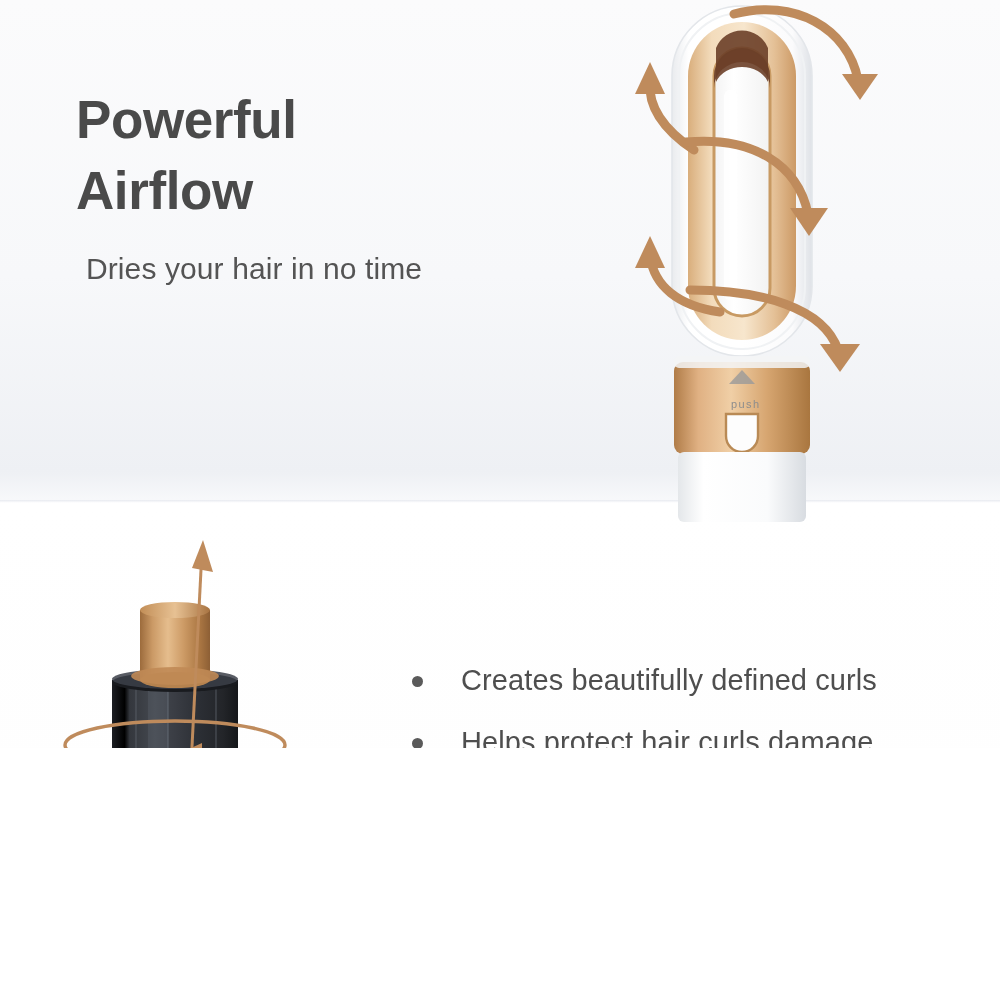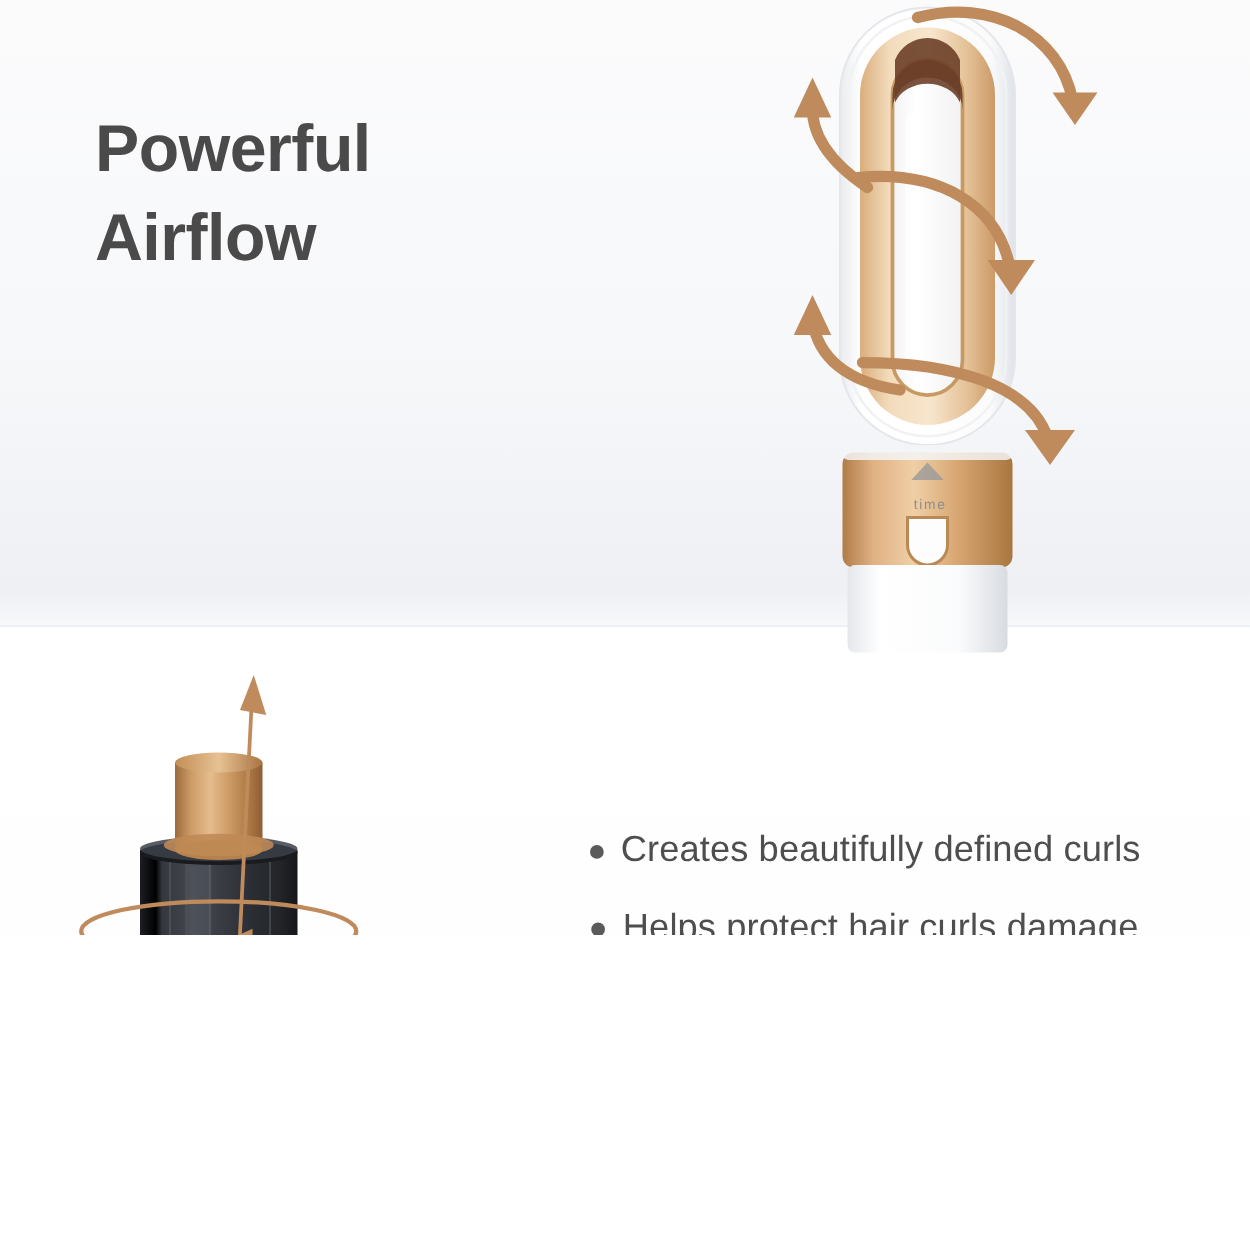--- a/index.html
+++ b/index.html
@@ -47,23 +47,22 @@
     line-height:1.34; letter-spacing:-0.4px;
   }
   .headline .ln { display:block; }
   .subline {
     margin-top:26px; margin-left:10px;
     font-size:30px; font-weight:400; color:#545454;
     letter-spacing:0.1px;
   }
   .bullets { margin-top:40px; list-style:none; }
   .bullets li {
-    display:flex; align-items:flex-start; gap:14px;
+    display:flex; align-items:flex-start; gap:38px;
     margin-bottom:26px;
-    justify-content:center;
   }
   .bullet-dot {
     flex:0 0 auto; width:11px; height:11px; border-radius:50%;
     background:#5a5a5a; margin-top:14px;
   }
   .bullet-text {
     font-size:29px; font-weight:400; color:#4e4e4e; line-height:1.25;
     letter-spacing:0.1px;
   }
 
@@ -130,20 +129,21 @@
   </svg>
 
   <div class="panel panel-top"></div>
   <div class="panel-divider"></div>
 
   <div class="copy-top">
     <div class="headline">
       <span class="ln">Powerful</span>
       <span class="ln">Airflow</span>
     </div>
+    <div class="subline">Dries your hair in no time</div>
   </div>
 
   <div class="art-dryer">
     <svg width="300" height="530" viewBox="0 0 300 530">
       <defs>
         <linearGradient id="shellG" x1="0" y1="0" x2="1" y2="0">
           <stop offset="0%" stop-color="#e9ebee"></stop>
           <stop offset="12%" stop-color="#ffffff"></stop>
           <stop offset="50%" stop-color="#ffffff"></stop>
           <stop offset="86%" stop-color="#fbfbfc"></stop>
@@ -217,21 +217,21 @@
       </g>
       <g fill="#bf8b5c">
         <polygon points="38,72 53,104 23,104"></polygon>
         <polygon points="38,246 53,278 23,278"></polygon>
         <polygon points="248,110 230,84 266,84"></polygon>
         <polygon points="197,246 178,218 216,218"></polygon>
         <polygon points="228,382 208,354 248,354"></polygon>
       </g>
     </svg>
   </div>
-  <div class="push-label">time</div>
+  <div class="push-label">push</div>
 
   <div class="panel panel-bottom"></div>
 
   <div class="copy-bottom">
     <div class="headline">
     </div>
     <ul class="bullets">
       <li>
         <span class="bullet-dot"></span>
         <span class="bullet-text">Creates beautifully defined curls</span>

